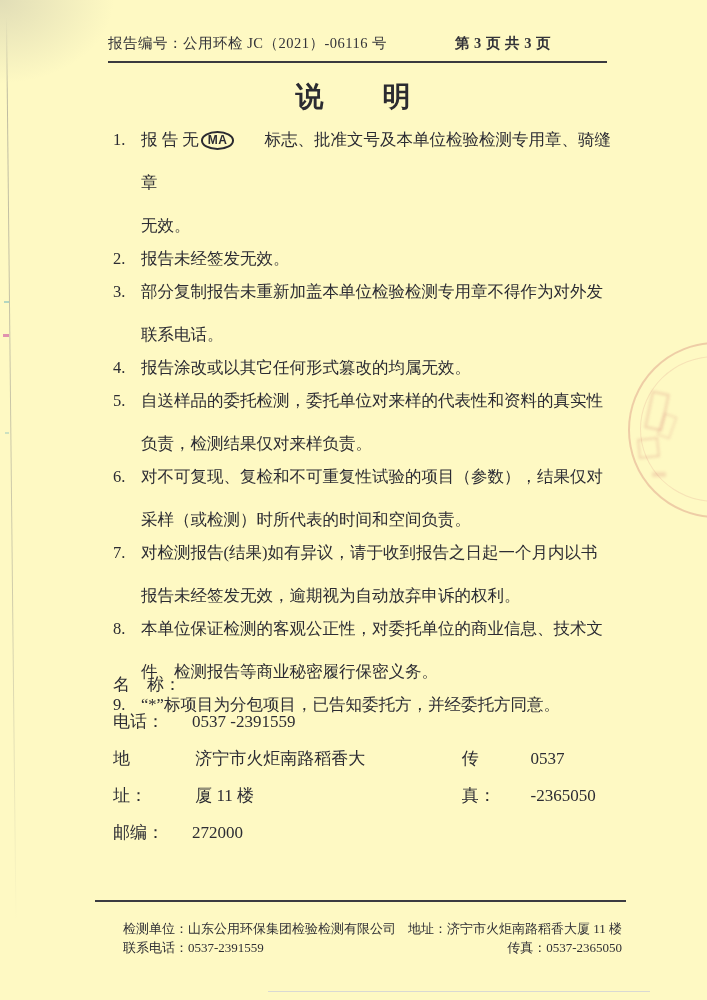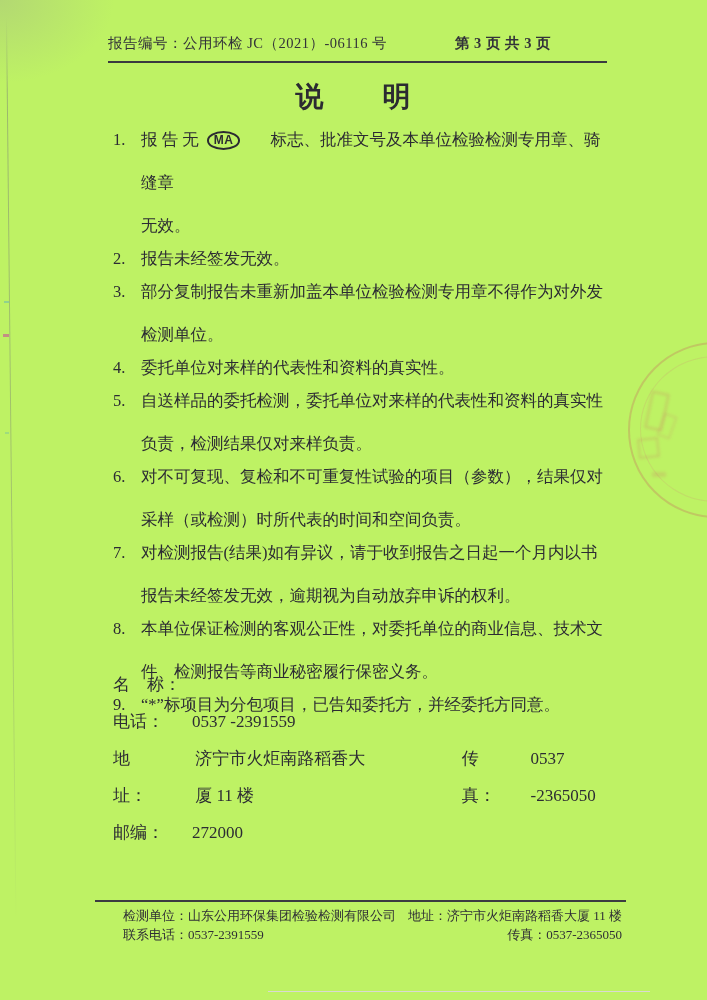--- a/index.html
+++ b/index.html
@@ -3,21 +3,21 @@
 <meta charset="utf-8">
 <style>
   html, body { margin:0; padding:0; }
   body {
     width:707px; height:1000px;
     background:#e9e9e7;
     font-family:"Liberation Serif","DejaVu Serif",serif;
   }
   .page {
     position:relative; width:707px; height:1000px;
-    background:#bef264; overflow:hidden;
+    background:#fef9c3; overflow:hidden;
     color:#2c2c33;
   }
   
   .header {
     position:absolute; top:34px; left:108px; width:499px;
     display:flex; justify-content:space-between; align-items:flex-end;
     padding-bottom:8px; border-bottom:2px solid #3a3a3f;
     font-size:14.5px; letter-spacing:0.5px; color:#333339;
   }
   .header-right { margin-right:56px;font-weight:bold; }
@@ -34,34 +34,34 @@
   }
   .note { display:flex; line-height:43px; }
   .note + .note { margin-top:-10px; }
   .note-num { width:28px; flex:none; }
   .note-body { flex:1; white-space:pre-line; }
   .cma {
     display:inline-block; border:2.5px solid #2b2b31; border-radius:50%;
     font-family:"Liberation Sans","DejaVu Sans",sans-serif;
     font-weight:bold; font-size:12px; line-height:14px;
     padding:0 5px 1px 5px; letter-spacing:0.5px;
-    margin-left:8px; margin-right:30px; vertical-align:1px;
+    margin-left:2px; margin-right:30px; vertical-align:1px;
     color:#2b2b31;
   }
   
   .contact {
     position:absolute; top:666px; left:113px; width:500px;
     font-size:17px; color:#2c2c33;
   }
   .contact-row { display:flex; line-height:37px;gap:28px; }
   .fax-pair { margin-left:56px; }
   
   .footer {
     position:absolute; top:900px; left:95px; width:531px;
-    border-top:2px solid #3c3c41; padding-top:4px;
+    border-top:2px solid #3c3c41; padding-top:17px;
     font-size:13px; color:#2f2f35;
   }
   .footer-row {
     display:flex; justify-content:space-between;
     line-height:19px; padding:0 4px 0 28px;
   }
   
   .stamp {
     position:absolute; left:628px; top:342px; width:172px; height:172px;
     border-radius:50%; border:2px solid rgba(198,92,92,0.28);
@@ -126,25 +126,25 @@
       <span class="note-body"><span>报 告 无</span><span class="cma">MA</span><span>标志、批准文号及本单位检验检测专用章、骑缝章
 无效。</span></span>
     </div>
     <div class="note">
       <span class="note-num">2.</span>
       <span class="note-body">报告未经签发无效。</span>
     </div>
     <div class="note">
       <span class="note-num">3.</span>
       <span class="note-body">部分复制报告未重新加盖本单位检验检测专用章不得作为对外发
-检测单位。</span>
+联系电话。</span>
     </div>
     <div class="note">
       <span class="note-num">4.</span>
-      <span class="note-body">委托单位对来样的代表性和资料的真实性。</span>
+      <span class="note-body">报告涂改或以其它任何形式篡改的均属无效。</span>
     </div>
     <div class="note">
       <span class="note-num">5.</span>
       <span class="note-body">自送样品的委托检测，委托单位对来样的代表性和资料的真实性
 负责，检测结果仅对来样负责。</span>
     </div>
     <div class="note">
       <span class="note-num">6.</span>
       <span class="note-body">对不可复现、复检和不可重复性试验的项目（参数），结果仅对
 采样（或检测）时所代表的时间和空间负责。</span>

